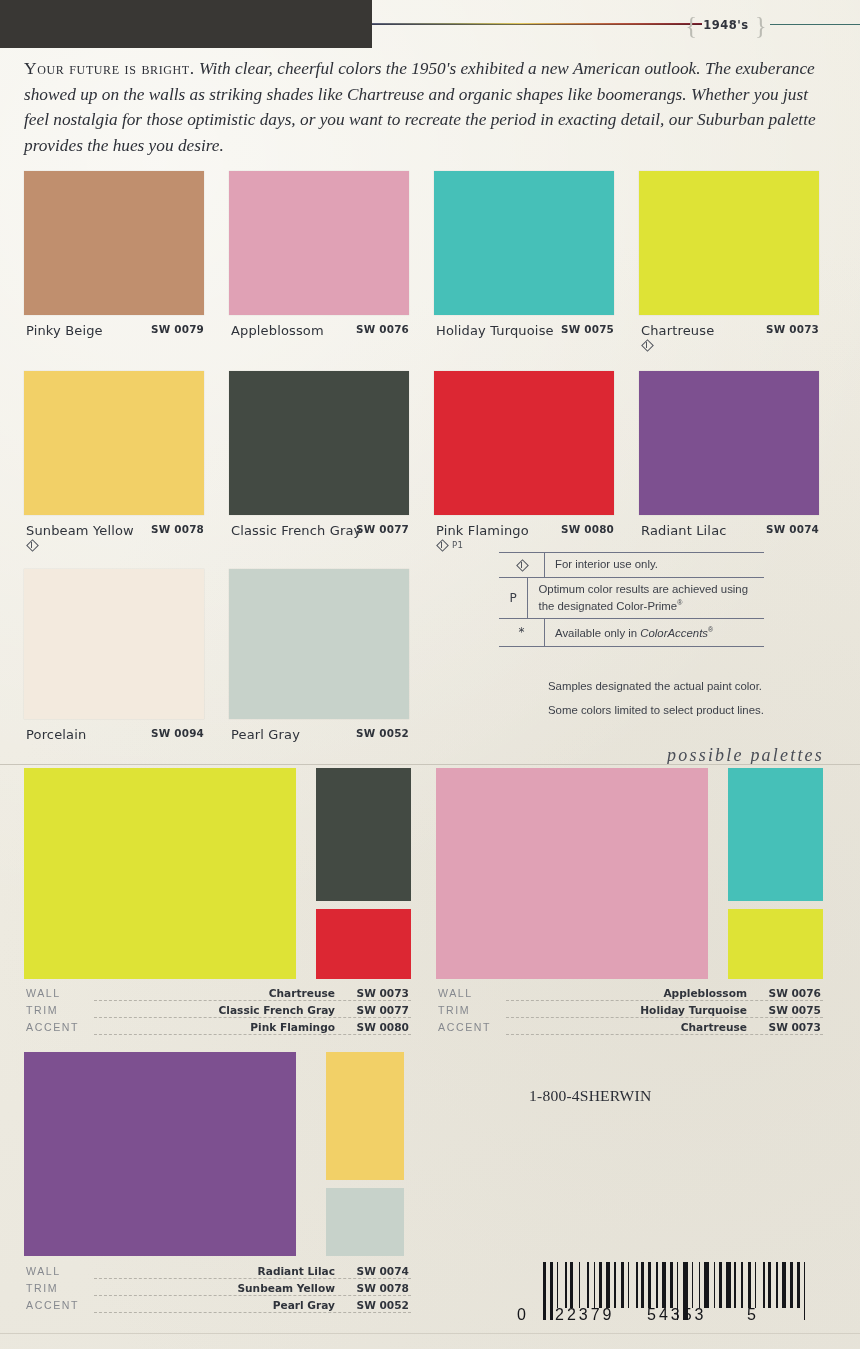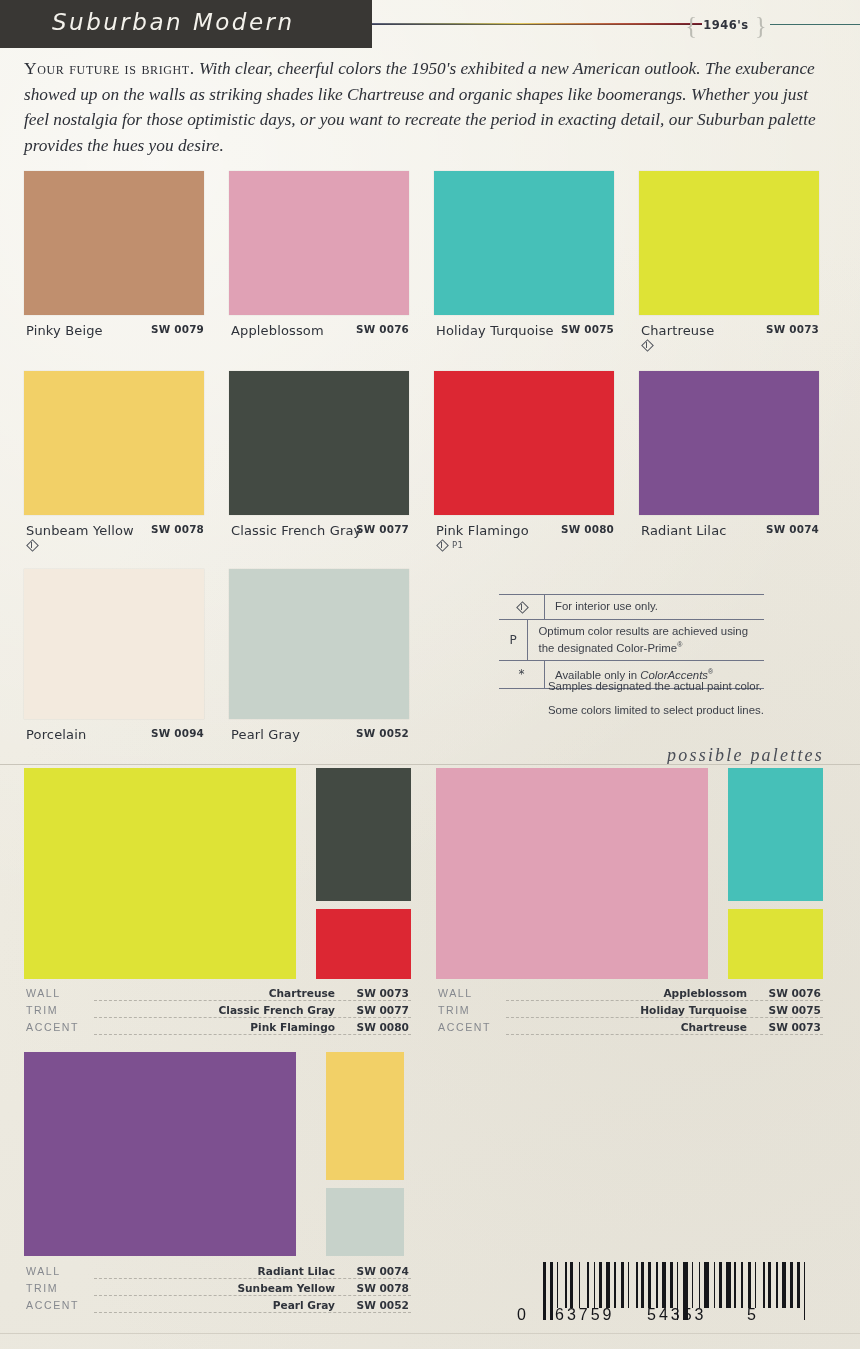--- a/index.html
+++ b/index.html
@@ -170,21 +170,21 @@
   .flag-text {
     font-family: "DejaVu Sans", sans-serif;
     font-size: 8.6px;
     color: #4d5159;
     letter-spacing: 0.4px;
   }
 
   
   #legend {
     position: absolute;
-    left: 499px; top: 594px;
+    left: 499px; top: 552px;
     width: 265px;
   }
   .legend-row {
     display: flex;
     align-items: stretch;
     border-top: 1px solid #6f7487;
   }
   .legend-row:last-child { border-bottom: 1px solid #6f7487; }
   .legend-sym {
     width: 45px;
@@ -319,29 +319,28 @@
   #bc-right { left: 232px; letter-spacing: 0; }
 </style>
 </head>
 <body>
 
 <div id="card">
   <div id="paper-texture"></div>
 
   <div id="header">
     <div id="header-plate"></div>
-    <div id="header-title">Suburban Modern</div>
     <div id="header-rule-wrap">
       <div id="header-rule-a"></div>
       <div id="header-rule-b"></div>
       <div id="header-rule-c"></div>
     </div>
     <div id="era-badge">
       <span class="brace">{</span>
-      <span id="era-label">1946's</span>
+      <span id="era-label">1948's</span>
       <span class="brace">}</span>
     </div>
   </div>
 
   <div id="intro">
     <span id="intro-lead">Your future is bright.</span><span> With clear, cheerful colors the 1950's exhibited a new American outlook. The exuberance showed up on the walls as striking shades like Chartreuse and organic shapes like boomerangs. Whether you just feel nostalgia for those optimistic days, or you want to recreate the period in exacting detail, our Suburban palette provides the hues you desire.</span>
   </div>
 
   <div id="swatch-grid">
 
@@ -539,20 +538,21 @@
       <div class="pal-line">
         <span class="pal-role">ACCENT</span>
         <span class="pal-dashes"></span>
         <span class="pal-name">Pearl Gray</span>
         <span class="pal-code">SW 0052</span>
       </div>
     </div>
   </div>
 
   <div id="contact">
+    <div>1-800-4SHERWIN</div>
     <span class="gap"></span>
   </div>
 
   <div id="barcode-wrap">
     <div id="barcode-bars">
         <i style="width: 3.2px; background: rgb(21, 22, 26); height: 58px;"></i>
         <i style="width: 1.6px; background: transparent; height: 58px;"></i>
         <i style="width: 3.2px; background: rgb(21, 22, 26); height: 58px;"></i>
         <i style="width: 1.6px; background: transparent; height: 46px;"></i>
         <i style="width: 1.6px; background: rgb(21, 22, 26); height: 46px;"></i>
@@ -622,19 +622,19 @@
         <i style="width: 4.8px; background: rgb(21, 22, 26); height: 46px;"></i>
         <i style="width: 1.6px; background: transparent; height: 46px;"></i>
         <i style="width: 3.2px; background: rgb(21, 22, 26); height: 46px;"></i>
         <i style="width: 1.6px; background: transparent; height: 46px;"></i>
         <i style="width: 3.2px; background: rgb(21, 22, 26); height: 46px;"></i>
         <i style="width: 1.6px; background: transparent; height: 58px;"></i>
         <i style="width: 1.6px; background: rgb(21, 22, 26); height: 58px;"></i>
         <i style="width: 4.8px; background: transparent; height: 58px;"></i>
       </div>
     <span class="bc-digit" id="bc-left">0</span>
-    <span class="bc-digit" id="bc-mid1">63759</span>
+    <span class="bc-digit" id="bc-mid1">22379</span>
     <span class="bc-digit" id="bc-mid2">54353</span>
     <span class="bc-digit" id="bc-right">5</span>
   </div>
 
   <div class="hairline" style="top:1333px; background:#d3cfc4;"></div>
 </div>
 
 </body></html>

